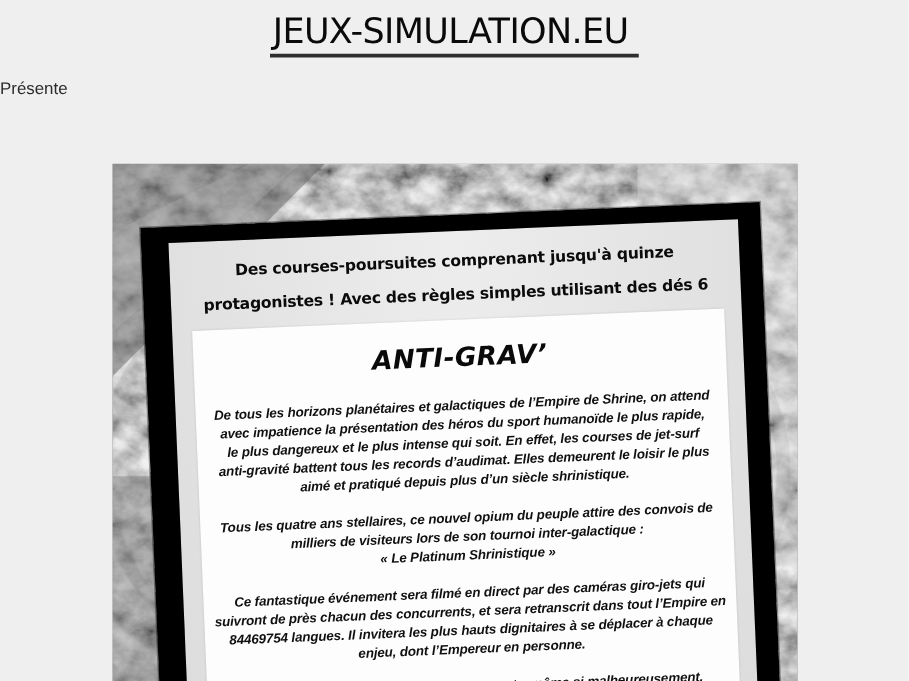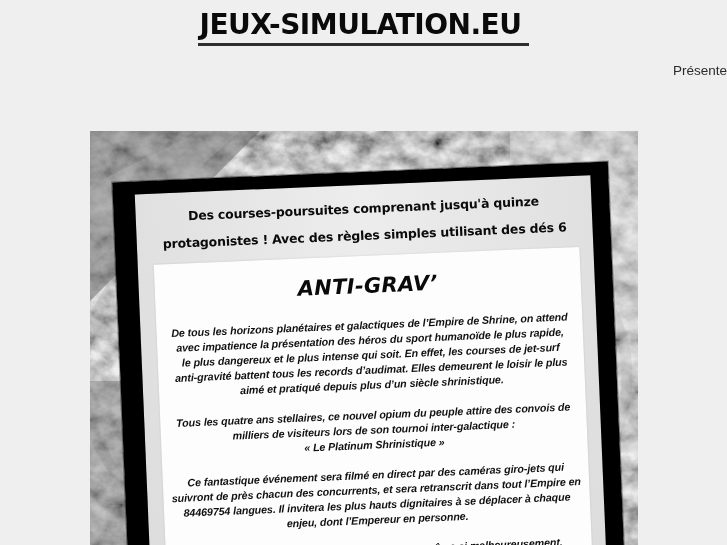--- a/index.html
+++ b/index.html
@@ -15,32 +15,32 @@
   
   .site-header {
     position: absolute;
     left: 0; right: 0; top: 0;
     text-align: center;
   }
   .site-title {
     display: inline-block;
     margin-top: 8px;
     font-family: "DejaVu Sans", sans-serif;
-    font-weight: bold;
+    font-weight: normal;
     font-size: 28px;
     letter-spacing: -0.5px;
     color: #0a0a0a;
     border-bottom: 3px solid #2e2e2e;
     padding: 0 8px 2px 2px;
     text-decoration: none;
   }
   .site-subtitle {
     position: absolute;
     left: 0; right: 0; top: 63px;
-    text-align: right;
+    text-align: left;
     font-size: 13.5px;
     color: #2b2b2b;
   }
 
   
   .artwork {
     position: absolute;
     left: 90px; top: 131px;
     width: 548px; height: 414px;
     overflow: hidden;

